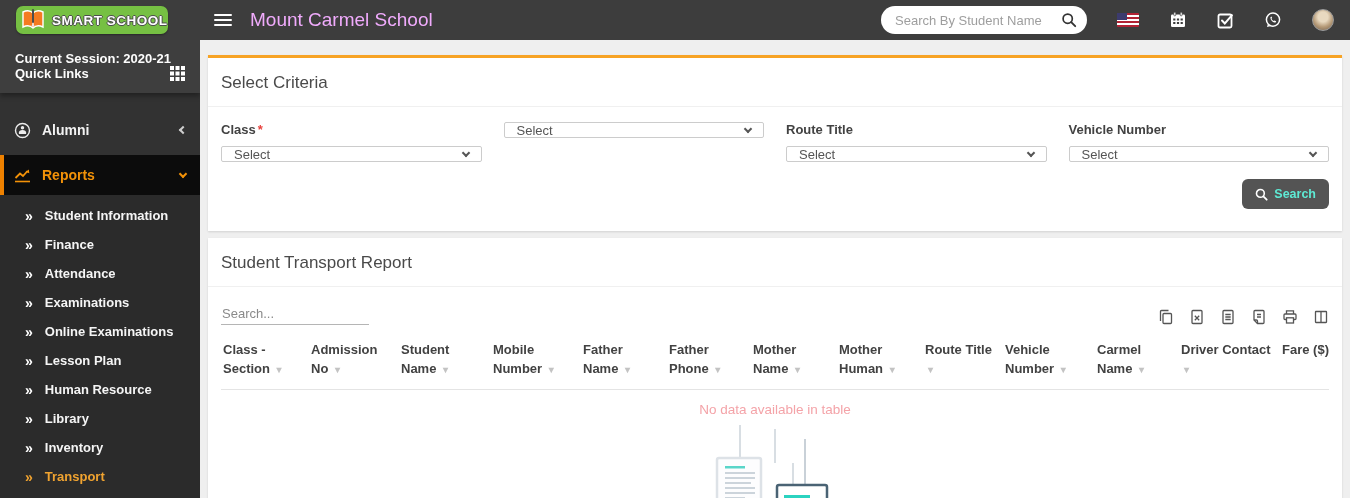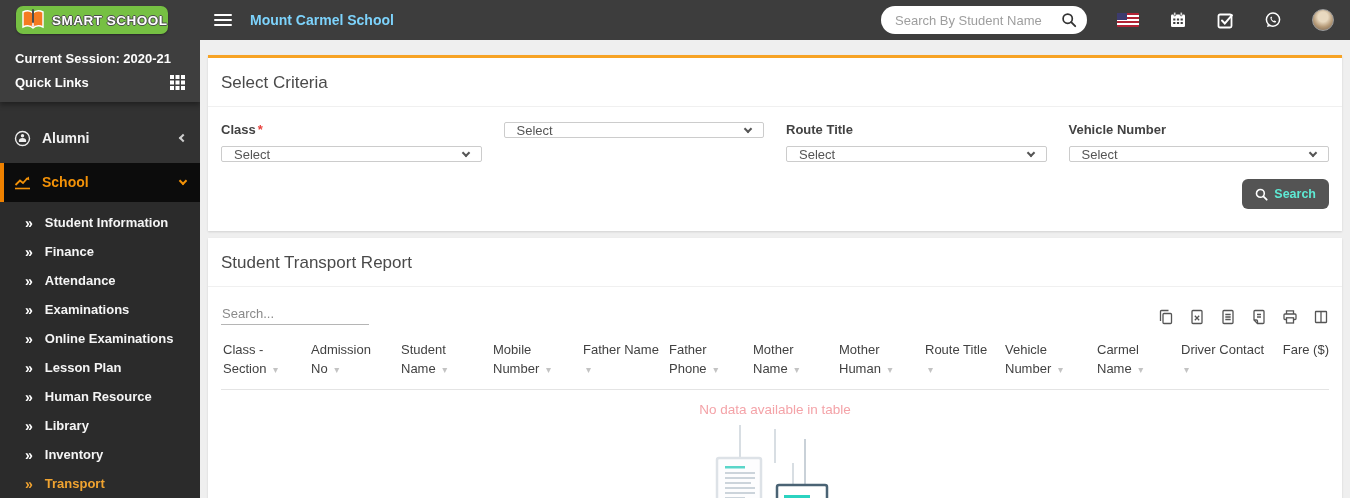--- a/index.html
+++ b/index.html
@@ -7,38 +7,38 @@
   body { font-family:"Liberation Sans", sans-serif; background:#efefef; }
 
   
   .topbar { height:40px; background:#3d3d3d; display:flex; align-items:center; position:relative; z-index:5; }
   .logo-area { width:200px; height:40px; display:flex; align-items:center; padding-left:16px; flex:none; }
   .logo-pill { background:#76c043; border-radius:7px; height:28px; display:flex; align-items:center; padding:0 0 0 4px; box-shadow:0 1px 2px rgba(0,0,0,.35); }
   .logo-book { width:26px; height:24px; margin-right:6px; }
   .logo-text { color:#fff; font-weight:bold; font-size:13.5px; letter-spacing:.5px; text-shadow:-1px 0 #4d4d4d, 0 1px #4d4d4d, 1px 0 #4d4d4d, 0 -1px #4d4d4d; white-space:nowrap; }
   .hamburger { margin-left:14px; width:18px; cursor:pointer; }
   .hamburger div { height:2.5px; background:#fff; margin:2.5px 0; border-radius:1px; }
-  .school-name { color:#7dd3fc; font-size:14px; font-weight:bold; margin-left:18px; white-space:nowrap; }
+  .school-name { color:#f0abfc; font-size:19px; font-weight:normal; margin-left:18px; white-space:nowrap; }
   .topbar-right { margin-left:auto; display:flex; align-items:center; padding-right:16px; gap:30px; }
   .search-pill { background:#fff; border-radius:15px; height:28px; width:206px; display:flex; align-items:center; padding:0 10px 0 14px; }
   .search-pill input { border:none; outline:none; flex:1; font-size:13px; color:#333; font-family:"Liberation Sans",sans-serif; min-width:0; background:transparent; }
   .search-pill input::placeholder { color:#9e9e9e; }
   .tb-icon { display:flex; align-items:center; justify-content:center; cursor:pointer; }
   .flag { width:22px; height:14px; background:repeating-linear-gradient(#b22234 0 2px, #fff 2px 4px); position:relative; border-radius:1px; }
   .flag::after { content:""; position:absolute; left:0; top:0; width:10px; height:7px; background:#3c3b6e; }
   .avatar { width:22px; height:22px; border-radius:50%; background:radial-gradient(circle at 50% 35%, #e8d9c0 0 30%, #b59a78 60%, #6e5c49); border:1px solid #9c9c9c; }
 
   
   .shell { display:flex; height:458px; }
 
   
   .sidebar { width:200px; flex:none; background:#323232; color:#fff; display:flex; flex-direction:column; }
   .session-box { background:#3e3e3e; padding:11px 15px 12px; box-shadow:0 3px 5px rgba(0,0,0,.35); }
   .session-line { font-size:13px; font-weight:bold; color:#fdfdfd; }
-  .quick-row { margin-top:9px; display:flex; align-items:center; justify-content:space-between; cursor:pointer; }
+  .quick-row { display:flex; align-items:center; justify-content:space-between; cursor:pointer; }
   .menu-item { display:flex; align-items:center; height:42px; padding:0 14px; gap:11px; font-size:14px; font-weight:bold; cursor:pointer; }
   .menu-item.alumni { margin-top:16px; color:#f2f2f2; }
   .menu-item.reports { background:#0c0c0c; border-left:4px solid #ee8100; padding-left:10px; color:#f39208; height:40px; margin-top:4px; }
   .chev { width:6px; height:6px; border-right:2px solid #cfcfcf; border-bottom:2px solid #cfcfcf; display:inline-block; }
   .chev.left { transform:rotate(135deg); margin-left:auto; }
   .chev.down { transform:rotate(45deg); margin-left:auto; border-color:#f39208; margin-top:-3px; }
   .submenu { background:#2b2b2b; flex:1; padding:6px 0 0; }
   .submenu-item { display:flex; align-items:center; gap:12px; padding:7px 0 7px 25px; font-size:13px; font-weight:bold; color:#f5f5f5; cursor:pointer; }
   .submenu-item .gg { font-size:14px; line-height:1; color:#fff; }
   .submenu-item.active, .submenu-item.active .gg { color:#f0a330; }
@@ -57,21 +57,21 @@
   .btn-row { display:flex; justify-content:flex-end; padding:17px 13px 22px; }
   .btn-search { background:#545454; color:#5eead4; border:none; border-radius:6px; font-size:12.5px; font-weight:bold; padding:8px 13px; display:flex; align-items:center; gap:6px; cursor:pointer; font-family:"Liberation Sans",sans-serif; }
 
   .report-toolbar { display:flex; align-items:flex-end; justify-content:space-between; padding:16px 13px 0; }
   .table-search { border:none; border-bottom:1px solid #b5b5b5; outline:none; font-size:13px; color:#555; width:148px; padding:3px 1px; font-family:"Liberation Sans",sans-serif; background:transparent; }
   .table-search::placeholder { color:#8a8a8a; }
   .export-tools { display:flex; gap:15px; align-items:center; }
   .export-tools .tool { cursor:pointer; display:flex; }
 
   table.report { width:calc(100% - 26px); margin:14px 13px 0; border-collapse:collapse; table-layout:fixed; }
-  table.report th { font-size:13px; font-weight:normal; color:#424242; text-align:left; vertical-align:top; padding:2px 8px 10px 2px; line-height:1.45; cursor:pointer; }
+  table.report th { font-size:13px; font-weight:bold; color:#424242; text-align:left; vertical-align:top; padding:2px 8px 10px 2px; line-height:1.45; cursor:pointer; }
   table.report th:last-child { text-align:right; padding-right:0; }
   table.report thead tr { border-bottom:1px solid #e4e4e4; }
   .sort { color:#c3c3c3; font-size:10px; margin-left:3px; }
   .empty-msg { text-align:center; color:#f4a3a8; font-size:13.5px; padding:12px 0 4px; }
   .illus-wrap { display:flex; justify-content:center; margin-top:4px; height:86px; overflow:hidden; }
 
   th .th-inner { display:inline; }
 </style>
 </head>
 <body>
@@ -172,21 +172,21 @@
       <span>Alumni</span>
       <span class="chev left"></span>
     </div>
 
     <div class="menu-item reports">
       <svg width="17" height="15" viewBox="0 0 17 15">
           <path d="M1 13.5 h15" stroke="#f39208" stroke-width="1.6"></path>
           <path d="M1.5 10 L6 5.5 L9 8 L13.5 3" fill="none" stroke="#f39208" stroke-width="1.8"></path>
           <path d="M14.8 1.5 L15.3 5.2 L11.6 4 Z" fill="#f39208"></path>
         </svg>
-      <span>School</span>
+      <span>Reports</span>
       <span class="chev down"></span>
     </div>
 
     <div class="submenu">
       <div class="submenu-item">
           <span class="gg">»</span>
           <span>Student Information</span>
         </div>
       <div class="submenu-item">
           <span class="gg">»</span>

